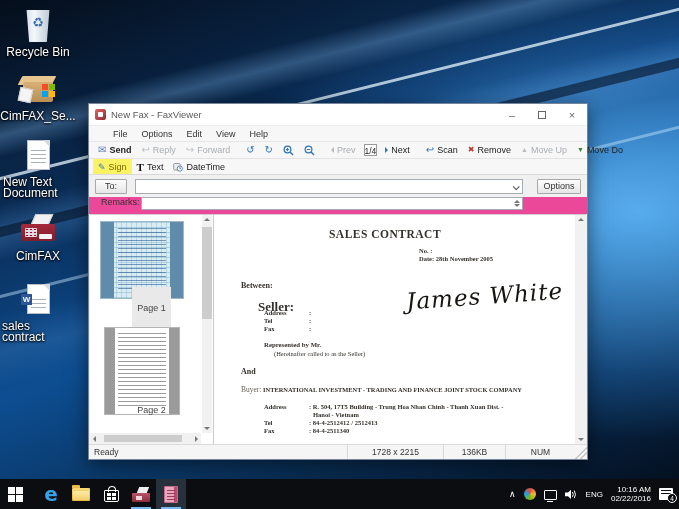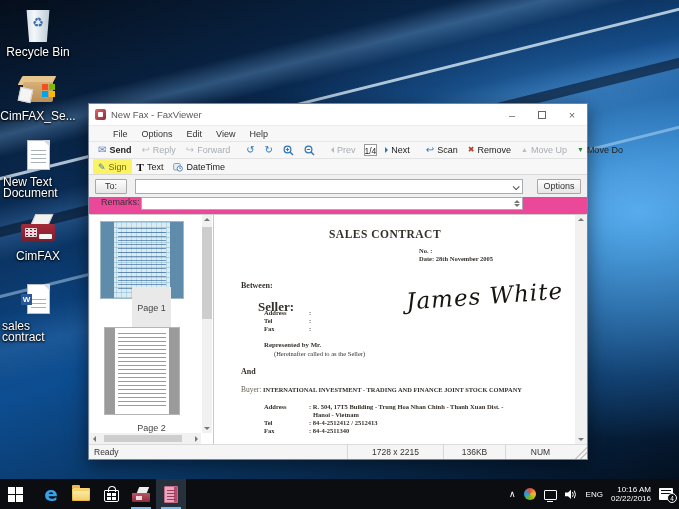--- a/index.html
+++ b/index.html
@@ -93,21 +93,21 @@
 .th1{position:absolute;left:10px;top:6px;width:84px;height:78px;background:#d8ecf2;border:1px solid #9fb8c6;background-image:repeating-linear-gradient(to bottom,rgba(120,175,205,.45) 0 1px,transparent 1px 5px),repeating-linear-gradient(to right,rgba(120,175,205,.35) 0 1px,transparent 1px 5px)}
 .th1::before,.th1::after{content:"";position:absolute;top:0;bottom:0;width:13px;background:#5f8cab}
 .th1::before{left:0}.th1::after{right:0}
 .th1 .mini{position:absolute;left:17px;right:17px;top:6px;height:64px;background:repeating-linear-gradient(to bottom,rgba(30,80,140,.55) 0 1px,transparent 1px 4px)}
 .tlabel{position:absolute;width:100%;text-align:center;font-size:9px;color:#444}
 .tl1{top:88px}.tl1 span{background:#e9e9e9;padding:16px 5px}
 .th2{position:absolute;left:14px;top:112px;width:76px;height:88px;background:#fff;border:1px solid #b5b5b5}
 .th2::before,.th2::after{content:"";position:absolute;top:0;bottom:0;width:10px;background:#9b9b9b}
 .th2::before{left:0}.th2::after{right:0}
 .th2 .mini{position:absolute;left:13px;right:13px;top:5px;bottom:5px;background:repeating-linear-gradient(to bottom,rgba(90,90,90,.6) 0 1px,transparent 1px 4px)}
-.tl2{top:208px}
+.tl2{top:190px}
 
 .docarea{flex:1;position:relative;background:#fff;font-family:"Liberation Serif",serif;color:#34302b;overflow:hidden}
 .dsb{position:absolute;right:0;top:0;bottom:0;width:11px;background:#f1f1f1;display:flex;flex-direction:column;align-items:center;justify-content:space-between;padding:3px 0}
 .doc-title{position:absolute;left:0;right:30px;top:13px;text-align:center;font-weight:bold;font-size:11.5px;letter-spacing:.5px}
 .doc-no{position:absolute;left:205px;top:32px;font-size:6.5px;font-weight:bold}
 .doc-date{position:absolute;left:205px;top:40px;font-size:6.5px;font-weight:bold}
 .doc-between{position:absolute;left:27px;top:66px;font-size:8px;font-weight:bold}
 .doc-seller{position:absolute;left:44px;top:84px;font-size:13px;font-weight:bold}
 .srow{position:absolute;left:50px;font-size:6.5px;font-weight:bold;display:flex}
 .srow .n{width:45px}

